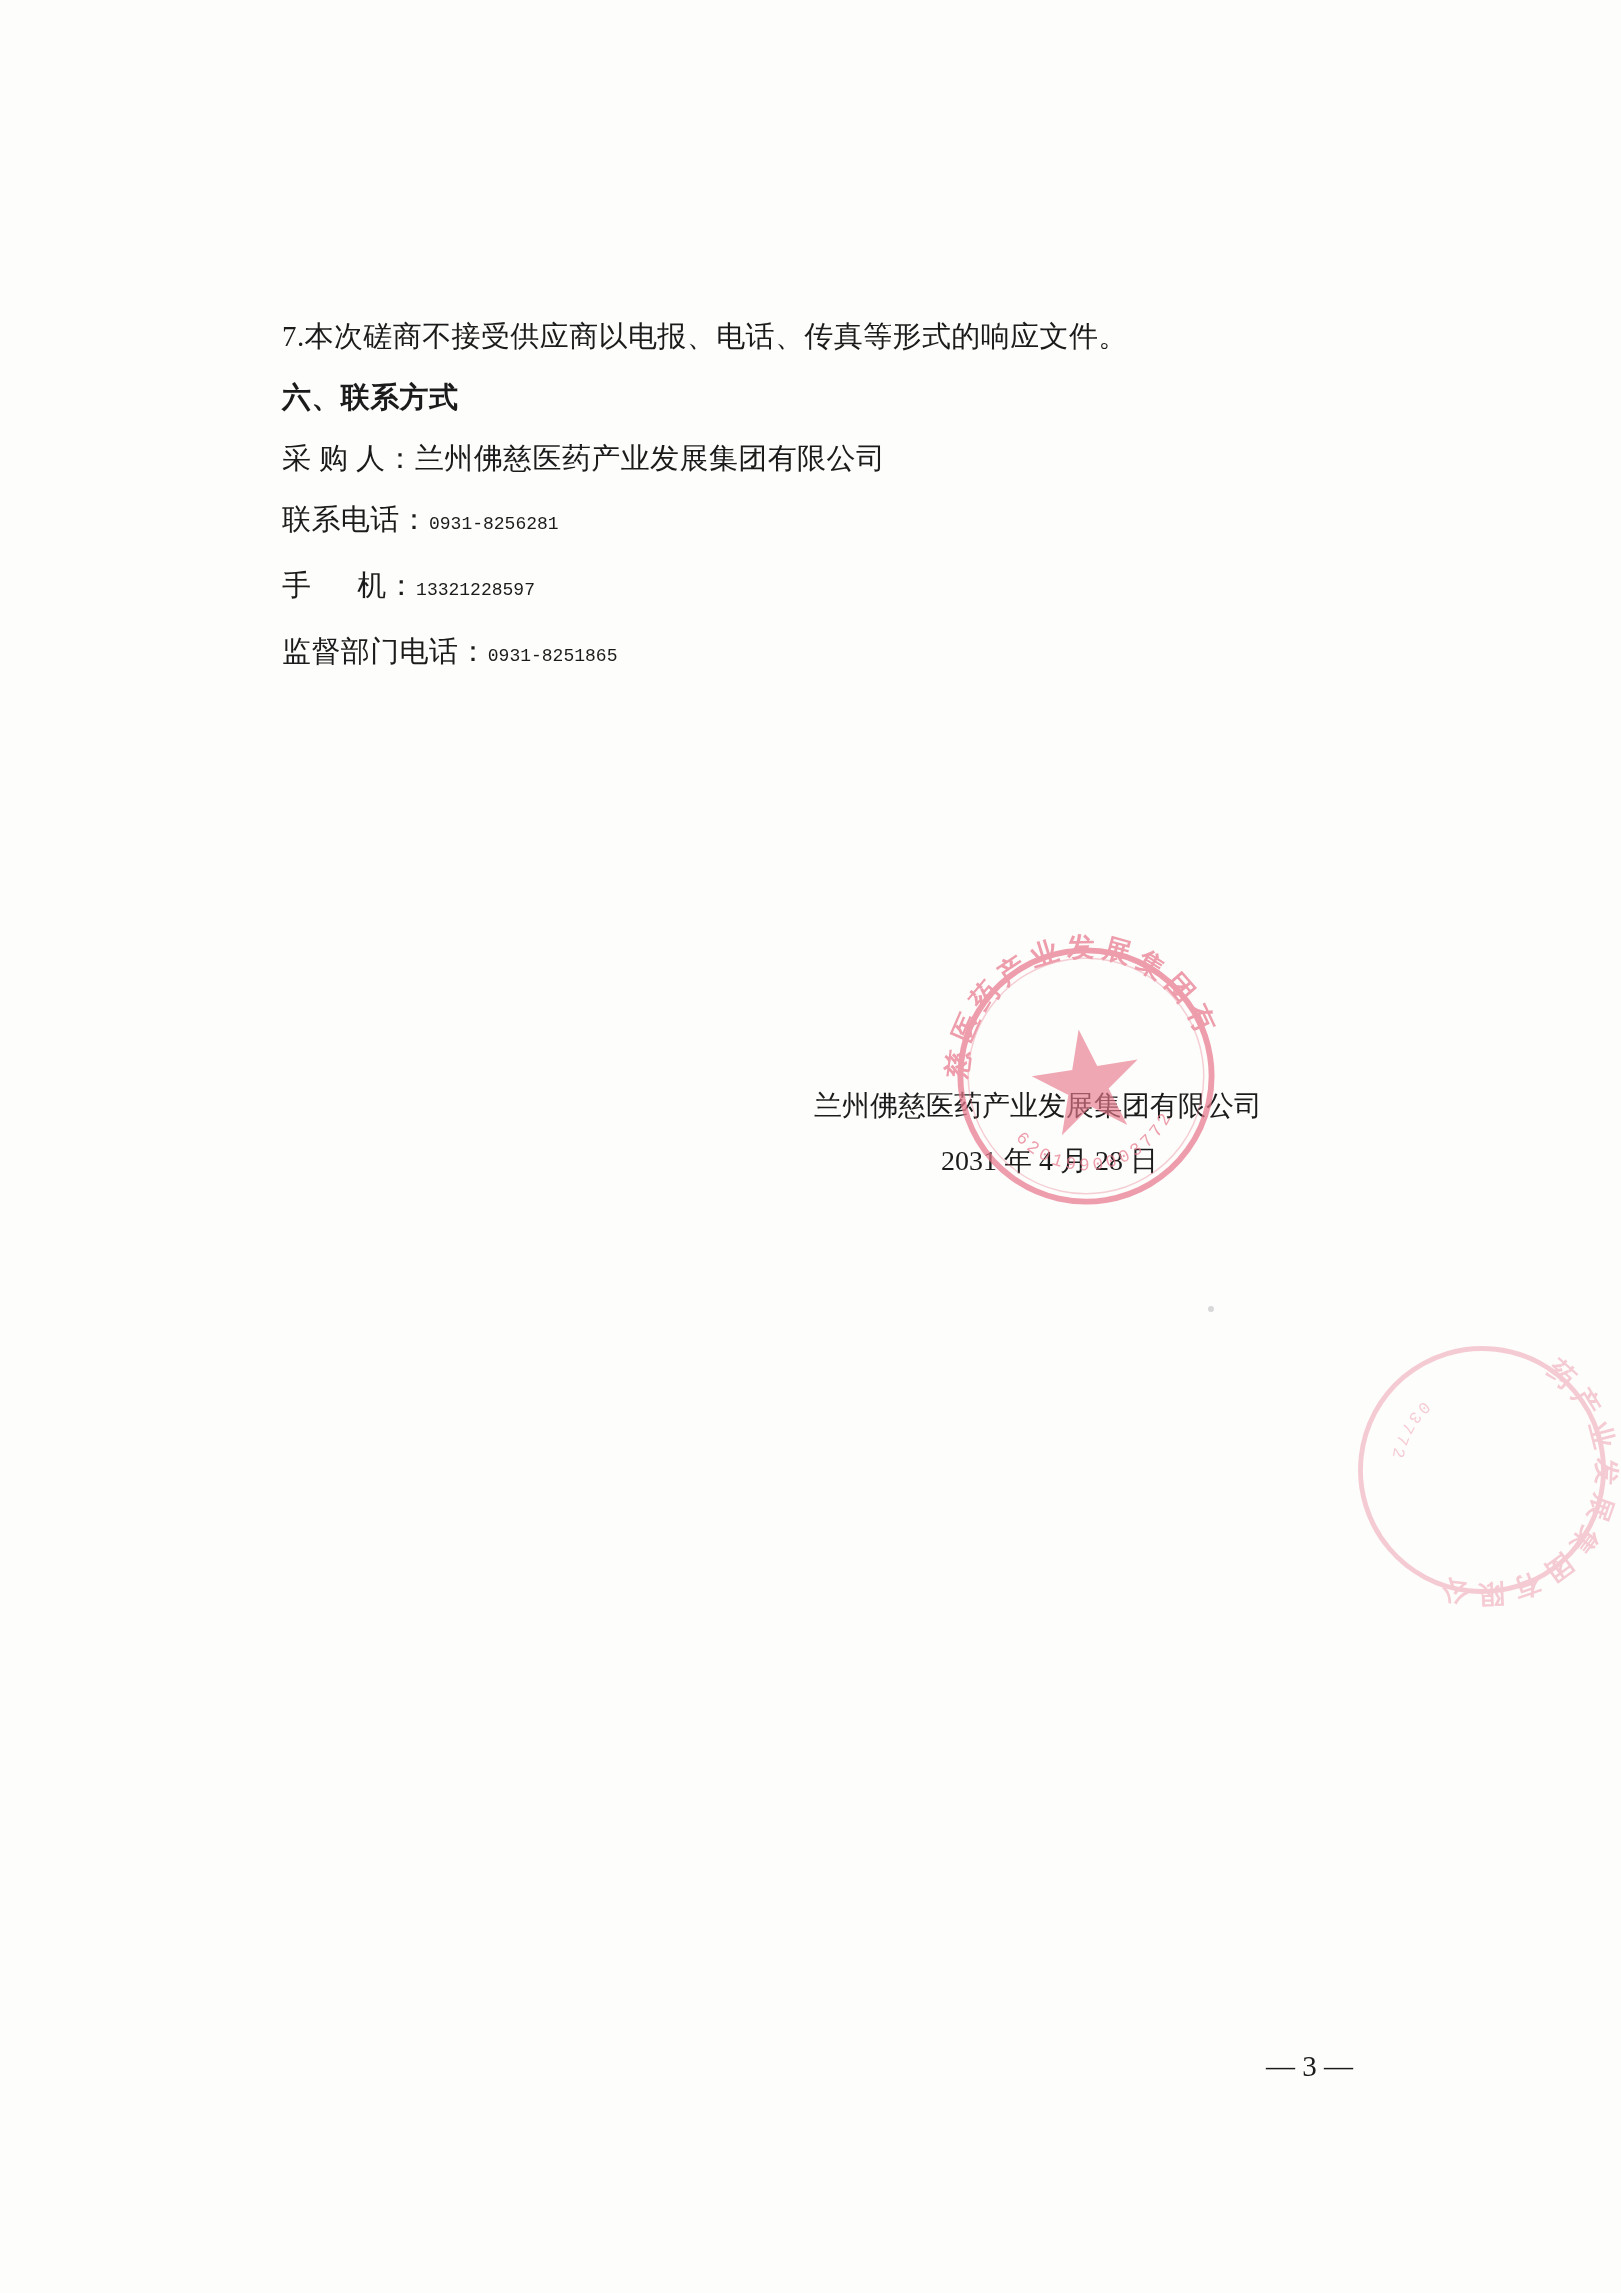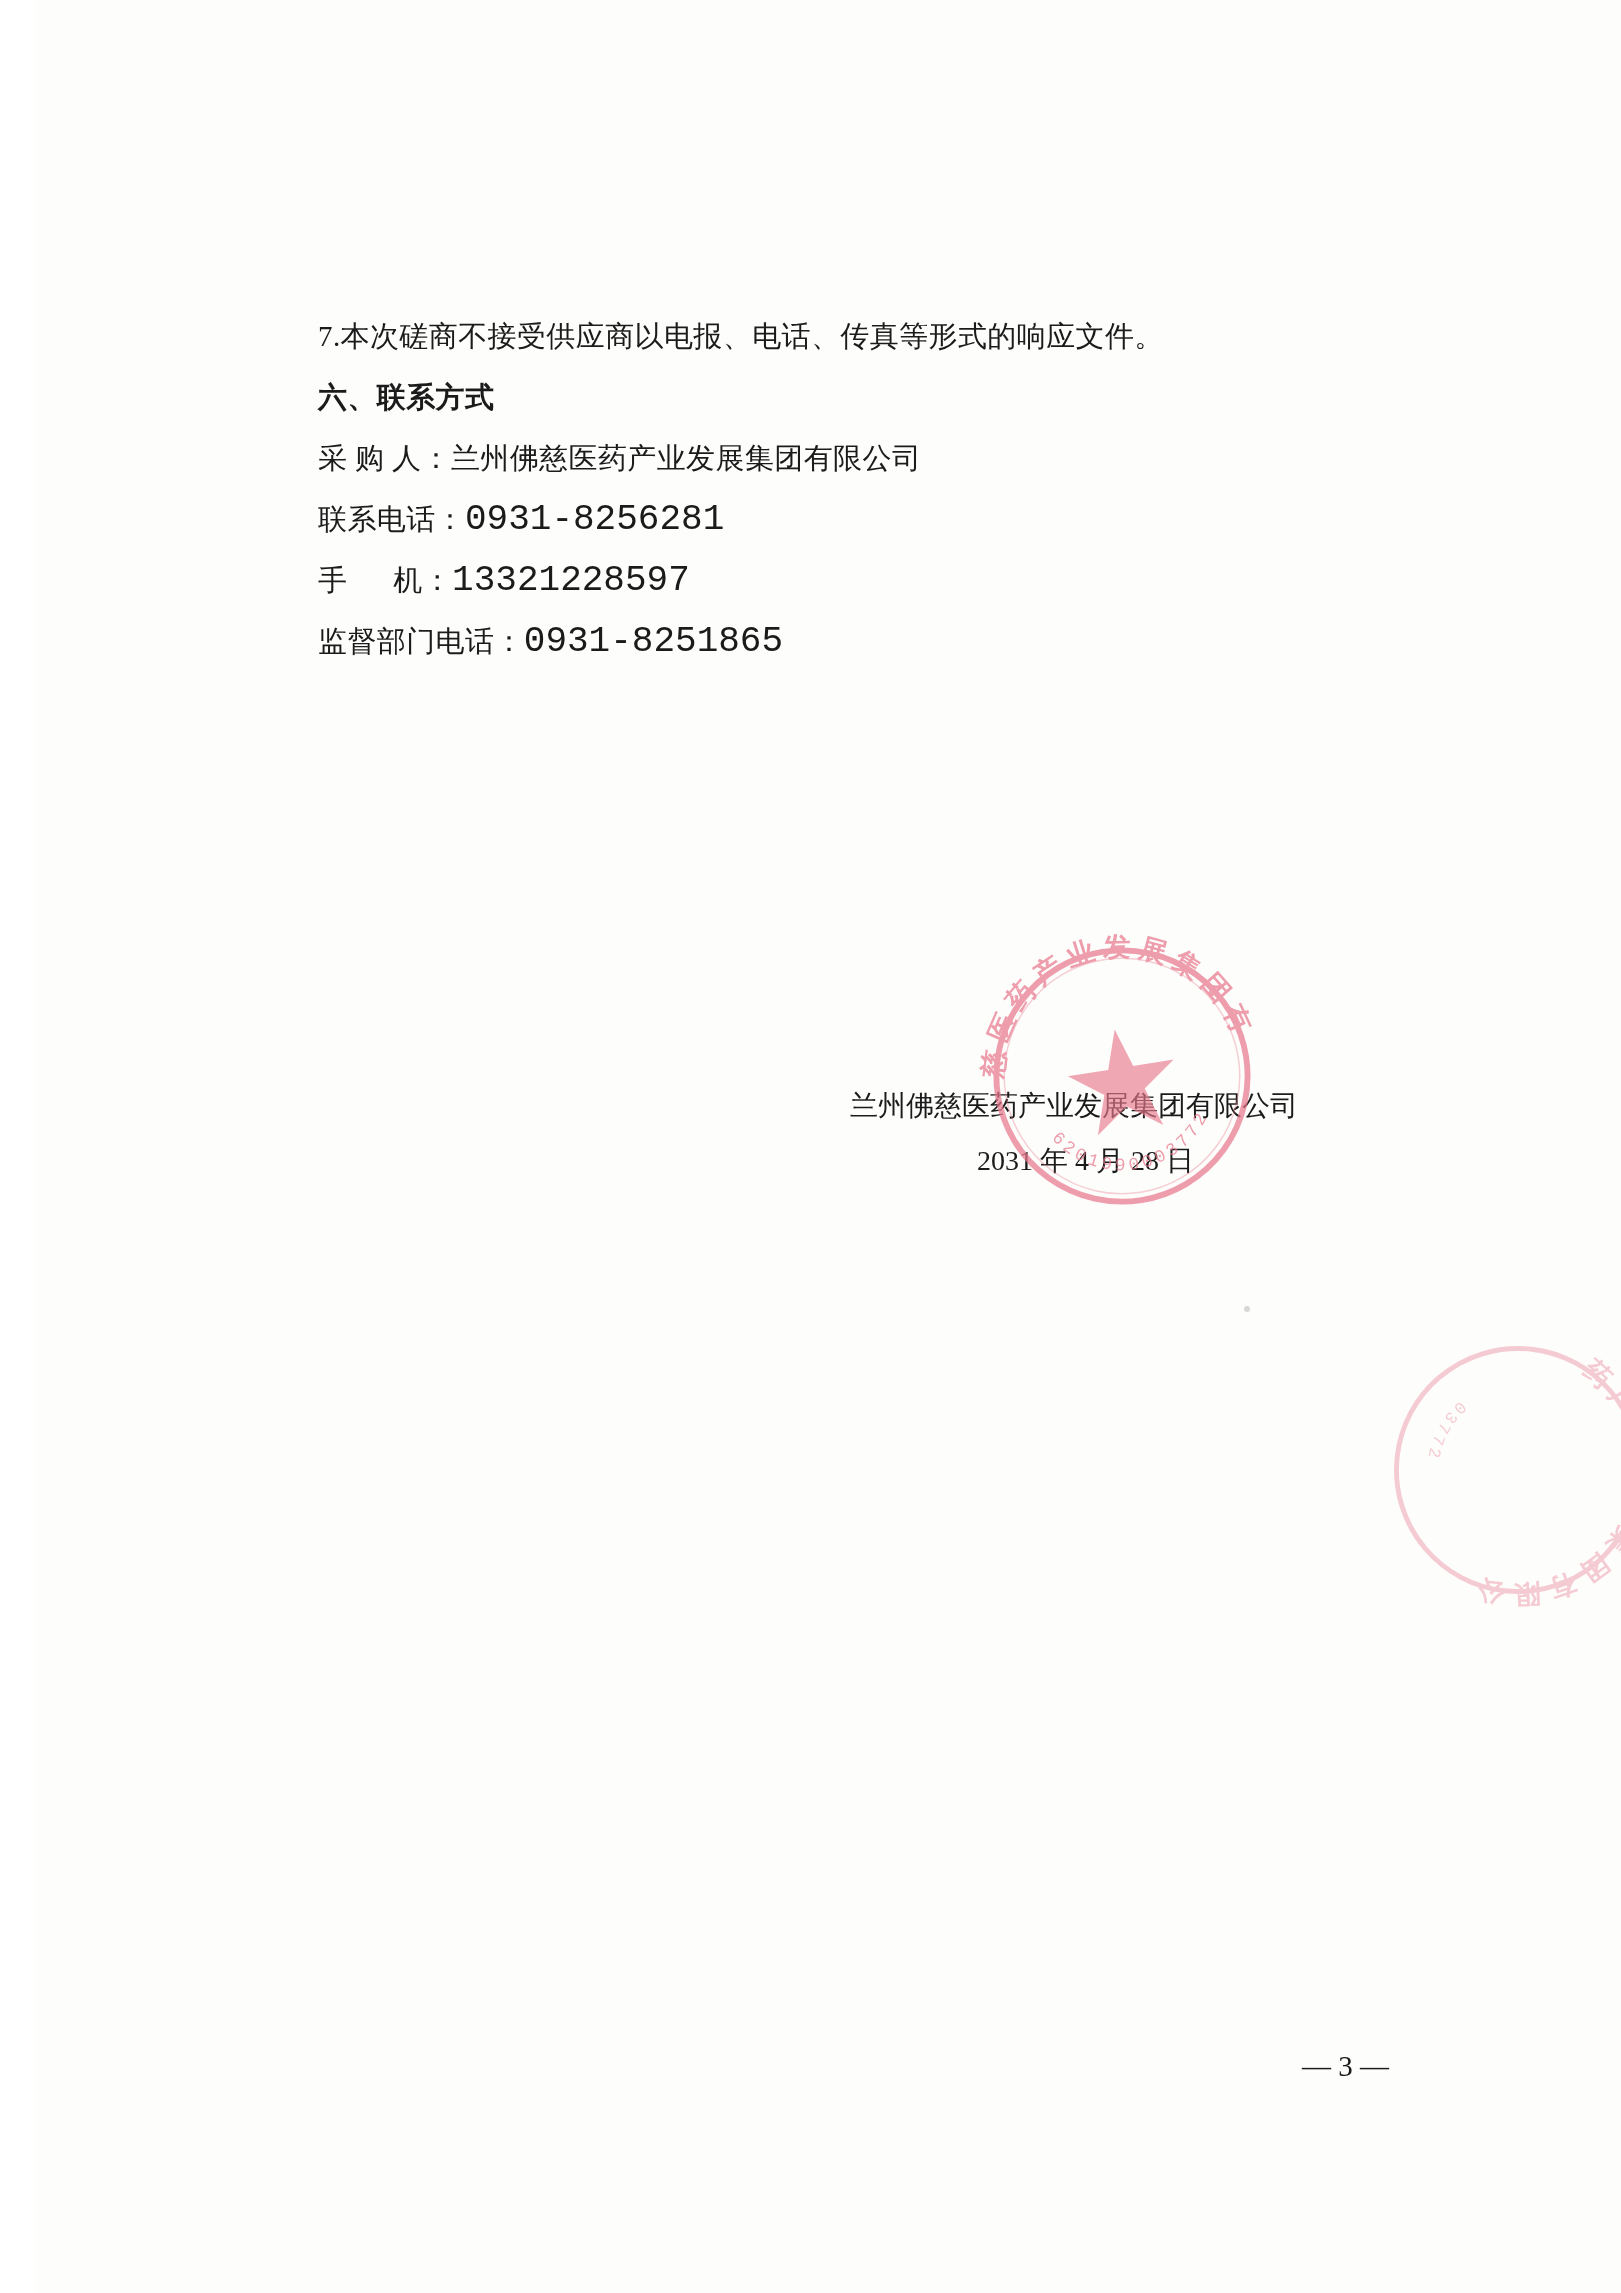--- a/index.html
+++ b/index.html
@@ -13,21 +13,20 @@
     position: relative;
     font-family: "Liberation Serif", "DejaVu Serif", serif;
     color: #1a1a1a;
     overflow: hidden;
   }
 
   .page {
     position: absolute;
     inset: 0;
     background: #fdfdfc;
-    margin-left: 36px;
   }
 
   .content {
     position: absolute;
     left: 282px;
     top: 306px;
     width: 1068px;
   }
 
   .line {
@@ -38,21 +37,21 @@
     letter-spacing: 0.4px;
   }
 
   .line.heading {
     font-weight: 700;
     font-family: Liberation Serif, serif;
   }
 
   .mono {
     font-family: "Liberation Mono", "DejaVu Sans Mono", monospace;
-    font-size: 36px;
+    font-size: 18px;
     letter-spacing: 0;
   }
 
   
   .signature {
     position: absolute;
     left: 814px;
     top: 1078px;
     width: 549px;
     text-align: left;

